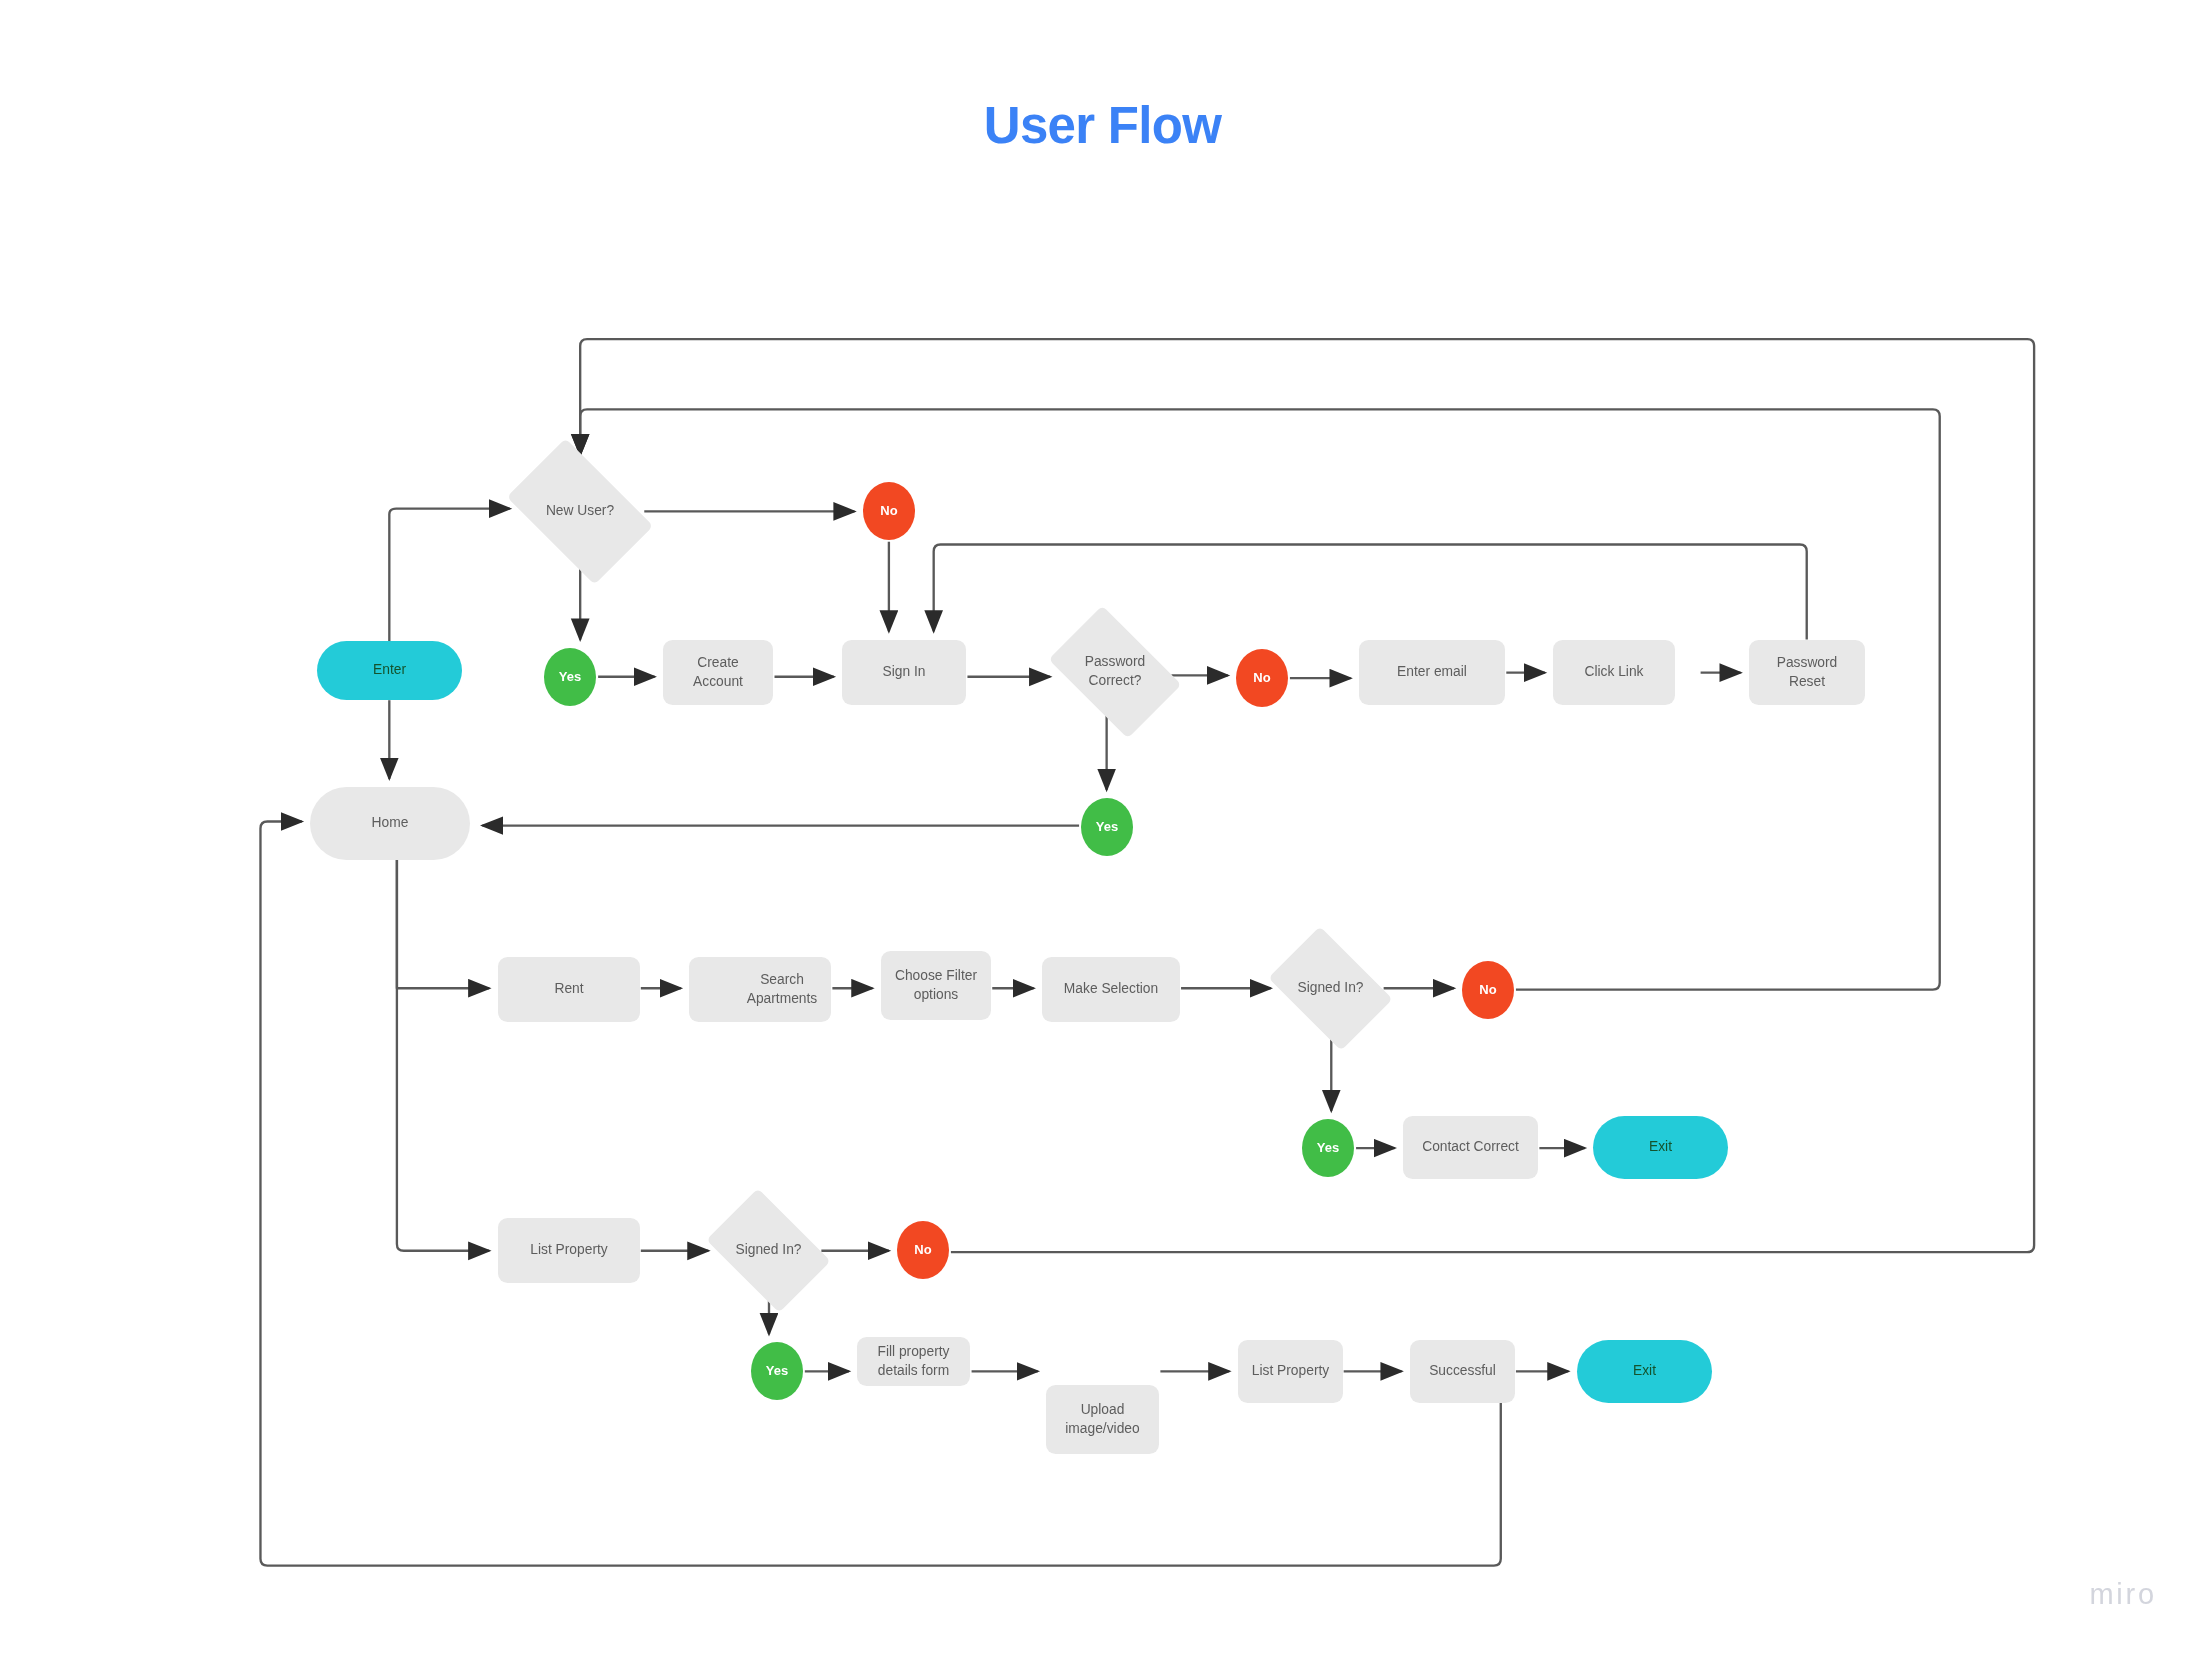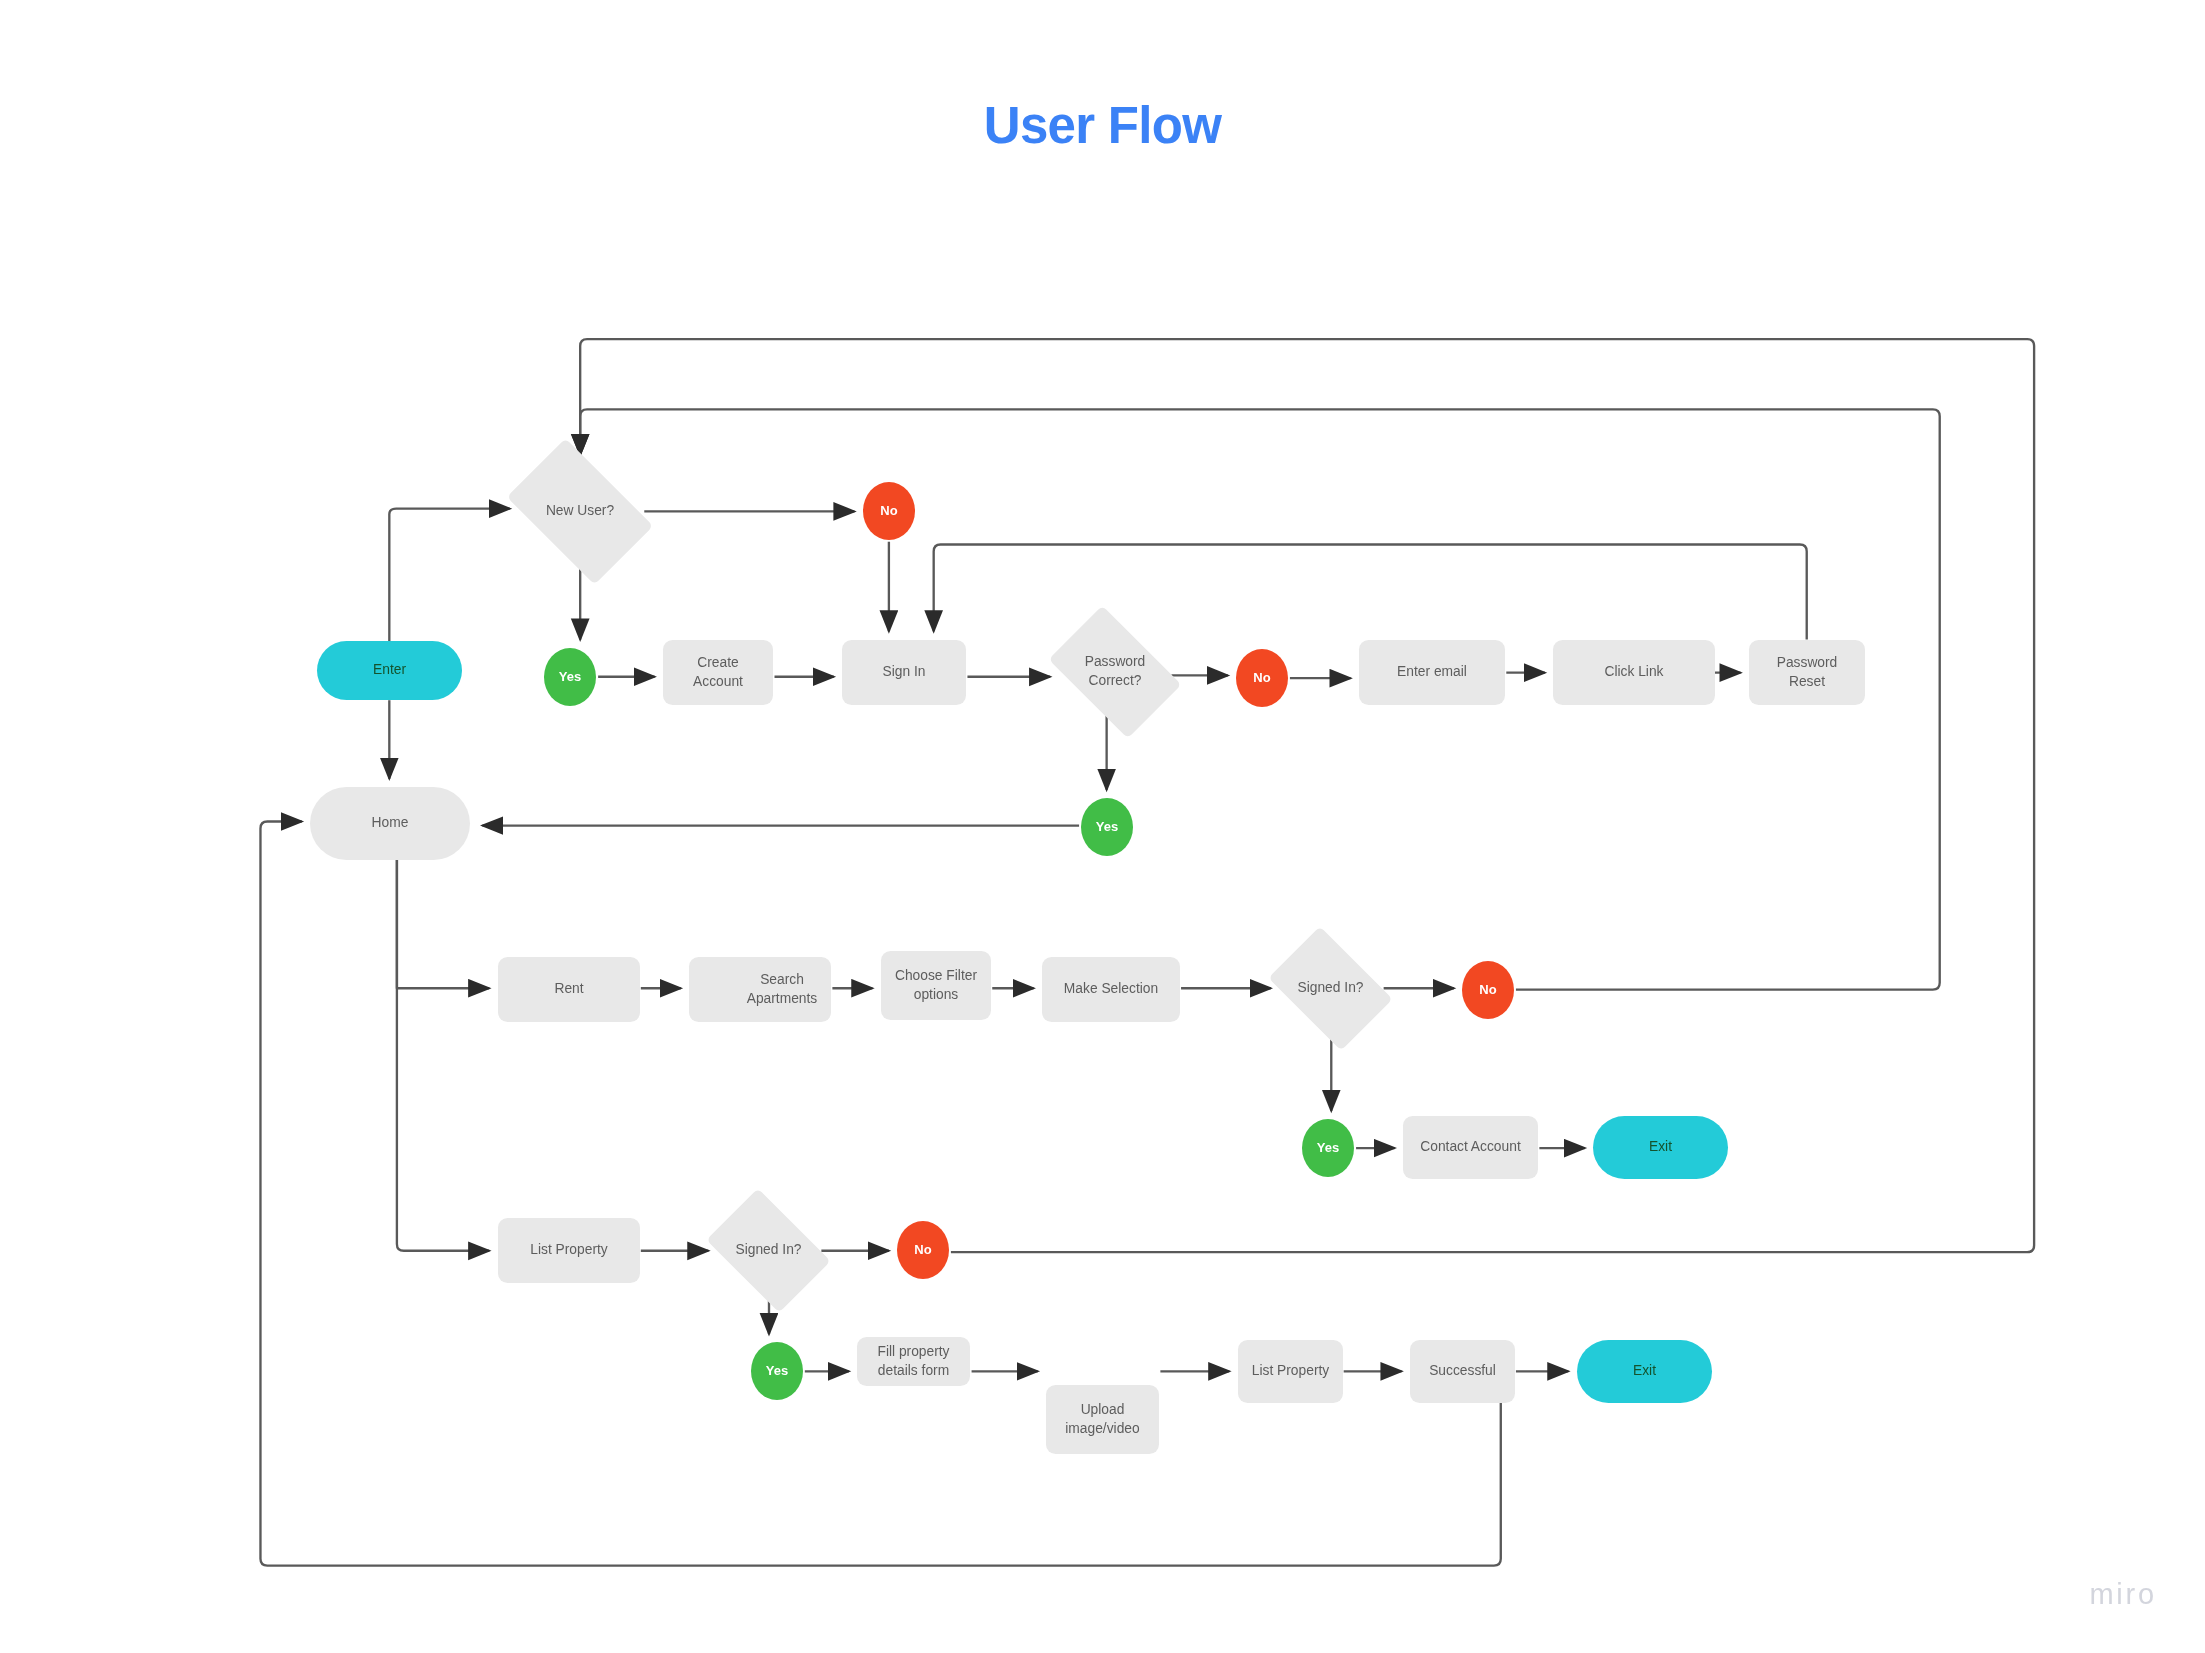--- a/index.html
+++ b/index.html
@@ -152,21 +152,21 @@
       <span class="lbl">Password
 Correct?</span>
     </div>
 
   <div class="node circle c-no" style="left:1236px;top:649px;width:52px;height:58px;">
       <span class="lbl">No</span>
     </div>
   <div class="node box" style="left:1359px;top:640px;width:146px;height:65px;">
       <span class="lbl">Enter email</span>
     </div>
-  <div class="node box" style="left:1553px;top:640px;width:162px;height:65px;">
+  <div class="node box" style="left:1553px;top:640px;width:122px;height:65px;">
       <span class="lbl">Click Link</span>
     </div>
   <div class="node box" style="left:1749px;top:640px;width:116px;height:65px;">
       <span class="lbl">Password
 Reset</span>
     </div>
   <div class="node circle c-yes" style="left:1081px;top:798px;width:52px;height:58px;">
       <span class="lbl">Yes</span>
     </div>
 
@@ -193,21 +193,21 @@
       <span class="lbl">Signed In?</span>
     </div>
 
   <div class="node circle c-no" style="left:1462px;top:961px;width:52px;height:58px;">
       <span class="lbl">No</span>
     </div>
   <div class="node circle c-yes" style="left:1302px;top:1119px;width:52px;height:58px;">
       <span class="lbl">Yes</span>
     </div>
   <div class="node box" style="left:1403px;top:1116px;width:135px;height:63px;">
-      <span class="lbl">Contact Account</span>
+      <span class="lbl">Contact Correct</span>
     </div>
   <div class="node pill" style="left:1593px;top:1116px;width:135px;height:63px;">
       <span class="lbl">Exit</span>
     </div>
 
   <div class="node box" style="left:498px;top:1218px;width:142px;height:65px;">
       <span class="lbl">List Property</span>
     </div>
   <div class="node diamond" style="left:717px;top:1214px;width:103px;height:73px;">
       <span class="dshape"></span>

